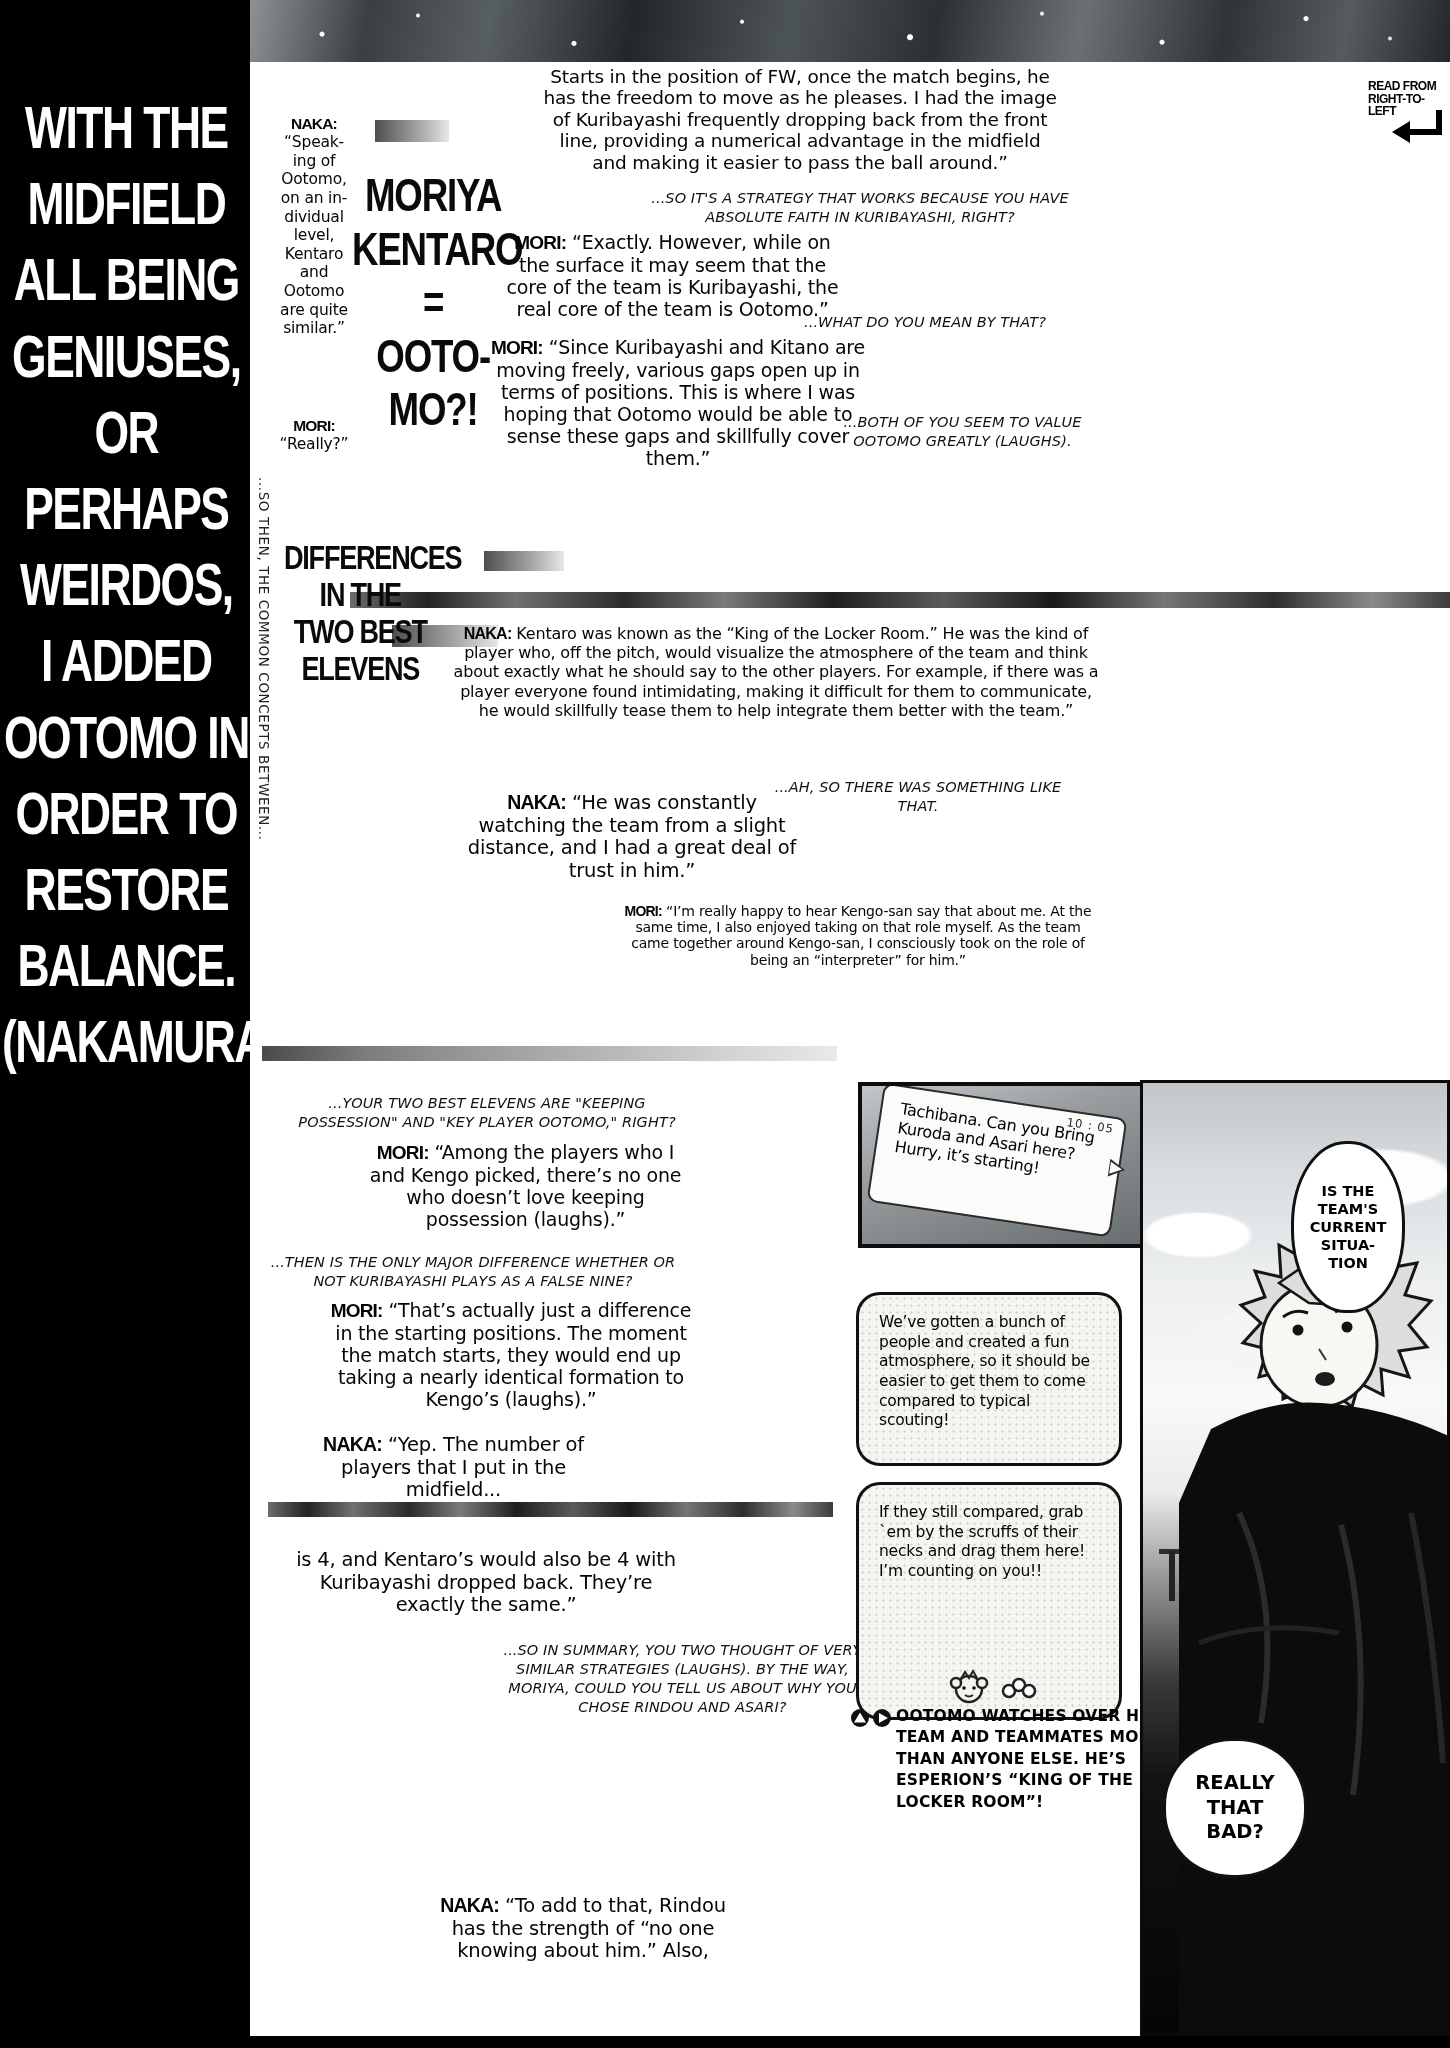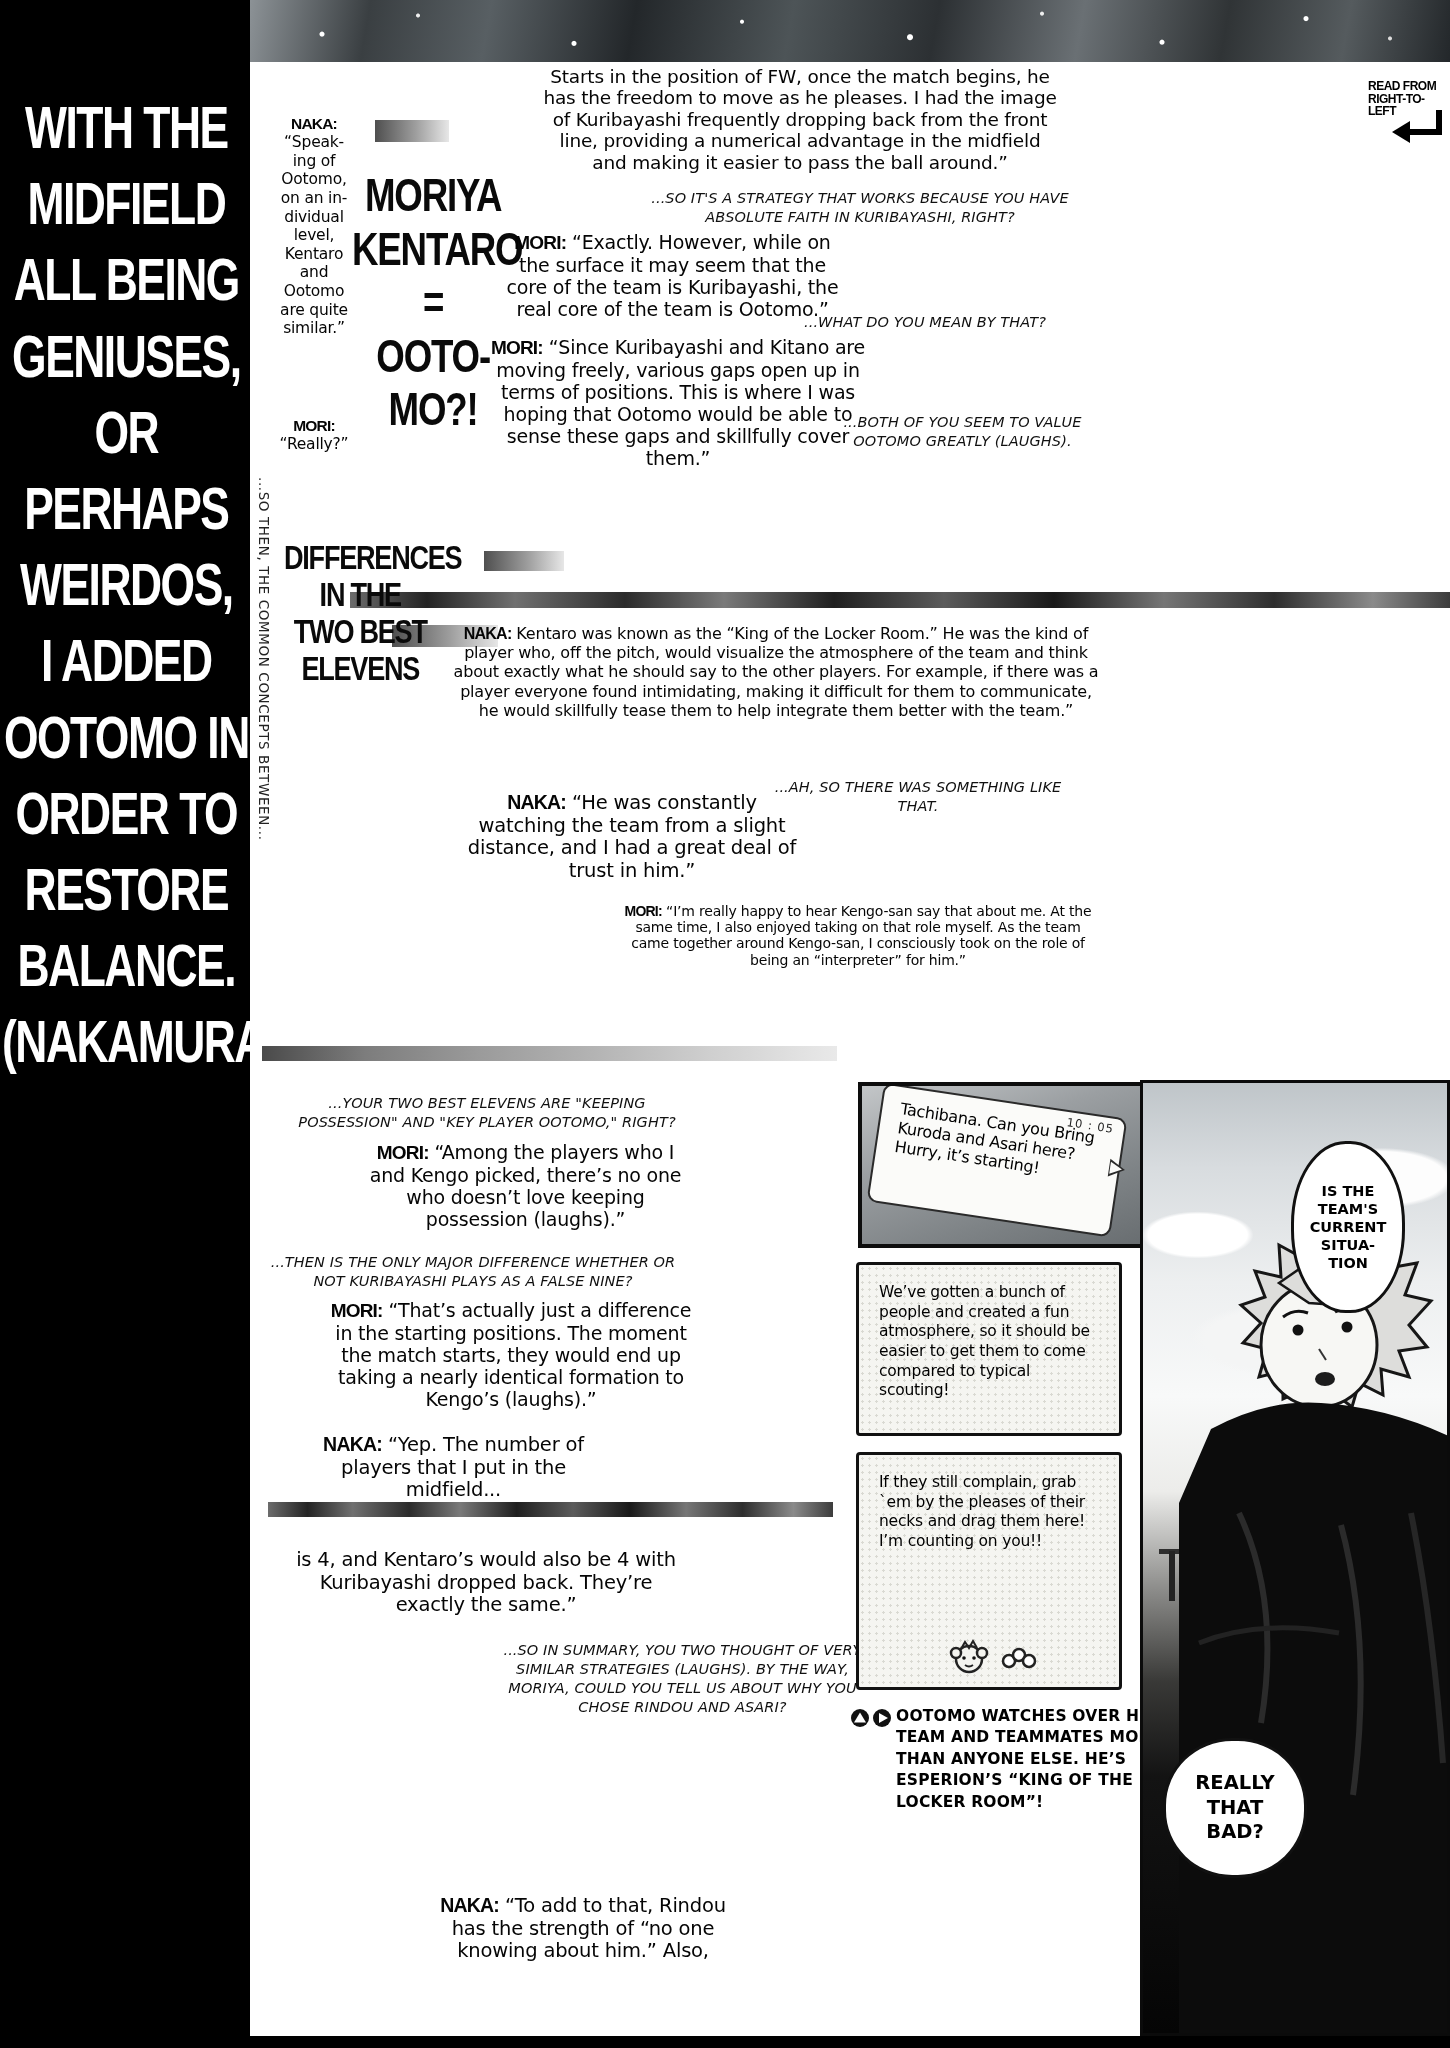--- a/index.html
+++ b/index.html
@@ -50,24 +50,24 @@
   .phone-bg{background:linear-gradient(160deg,#c3c6c8 0%,#9b9fa2 35%,#7e8386 70%,#686d70 100%);overflow:hidden;}
   .phone-screen{position:absolute;left:12px;top:14px;width:242px;height:116px;background:#fbfbf9;
         border:2.5px solid #2a2a2a;border-radius:10px;transform:rotate(8.5deg);}
   .phone-msg{padding:12px 10px 0 18px;font-size:16px;line-height:1.2;letter-spacing:-0.3px;}
   .phone-time{position:absolute;right:10px;top:3px;font-size:11.5px;color:#222;letter-spacing:1px;}
   .phone-tail{position:absolute;right:-16px;top:40px;width:0;height:0;border:9px solid transparent;
         border-left:16px solid #2a2a2a;}
   .phone-tail-w{position:absolute;right:-10px;top:43px;width:0;height:0;border:6px solid transparent;
         border-left:12px solid #fbfbf9;}
 
-  .bubble{position:absolute;box-sizing:border-box;border:3.5px solid #111;border-radius:4px;
+  .bubble{position:absolute;box-sizing:border-box;border:3.5px solid #111;border-radius:24px;
         background-color:#f5f5f1;
         background-image:radial-gradient(circle,#d9d9d2 1px,transparent 1.4px);background-size:7px 7px;
-        padding:18px 20px;font-size:15.5px;line-height:1.27;letter-spacing:-0.2px;}
+        padding:18px 20px;font-size:15.5px;line-height:1.27;letter-spacing:-0.2px;margin-top:30px;}
 
   .caption{position:absolute;font-weight:bold;font-size:15.5px;line-height:1.38;letter-spacing:0.2px;
         padding-left:46px;}
   .caption-icons{position:absolute;left:0;top:2px;}
 
   .artpanel{position:absolute;box-sizing:border-box;border:3.5px solid #0b0b0b;overflow:hidden;
     background:
       radial-gradient(ellipse 90px 38px at 18% 16%, #ffffff 0 55%, transparent 62%),
       radial-gradient(ellipse 120px 48px at 78% 10%, #fdfdfd 0 55%, transparent 63%),
       radial-gradient(ellipse 150px 60px at 45% 27%, #f4f5f5 0 50%, transparent 60%),
@@ -216,21 +216,21 @@
       <div class="phone-time">10 : 05</div>
       <div class="phone-msg">Tachibana. Can you Bring Kuroda and Asari here? Hurry, it’s starting!</div>
       <div class="phone-tail"></div>
       <div class="phone-tail-w"></div>
     </div>
   </div>
 
   <div class="bubble" style="left:856px;top:1262px;width:266px;height:174px">We’ve gotten a bunch of people and created a fun atmosphere, so it should be easier to get them to come compared to typical scouting!</div>
 
   <div class="bubble" style="left:856px;top:1452px;width:266px;height:238px">
-    <span>If they still complain, grab `em by the pleases of their necks and drag them here! I’m counting on you!!</span>
+    <span>If they still compared, grab `em by the scruffs of their necks and drag them here! I’m counting on you!!</span>
     <svg width="96" height="42" style="position:absolute;left:88px;bottom:10px">
       <circle cx="22" cy="24" r="13" fill="#f4f4ef" stroke="#222" stroke-width="2.5"></circle>
       <circle cx="9" cy="18" r="5" fill="#f4f4ef" stroke="#222" stroke-width="2.5"></circle>
       <circle cx="35" cy="18" r="5" fill="#f4f4ef" stroke="#222" stroke-width="2.5"></circle>
       <path d="M14,14 l4,-7 l4,6 l4,-7 l4,7" fill="none" stroke="#222" stroke-width="2"></path>
       <circle cx="17" cy="23" r="1.8" fill="#111"></circle>
       <circle cx="27" cy="23" r="1.8" fill="#111"></circle>
       <path d="M18,30 q4,3 8,0" fill="none" stroke="#222" stroke-width="1.8"></path>
       <g>
         <circle cx="62" cy="26" r="6" fill="#fff" stroke="#222" stroke-width="2.5"></circle>

